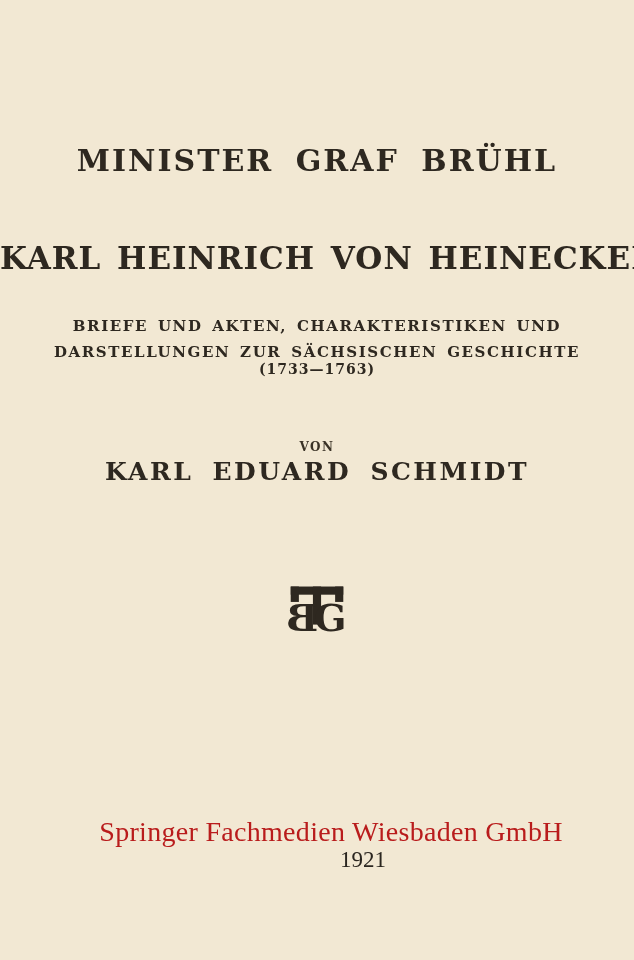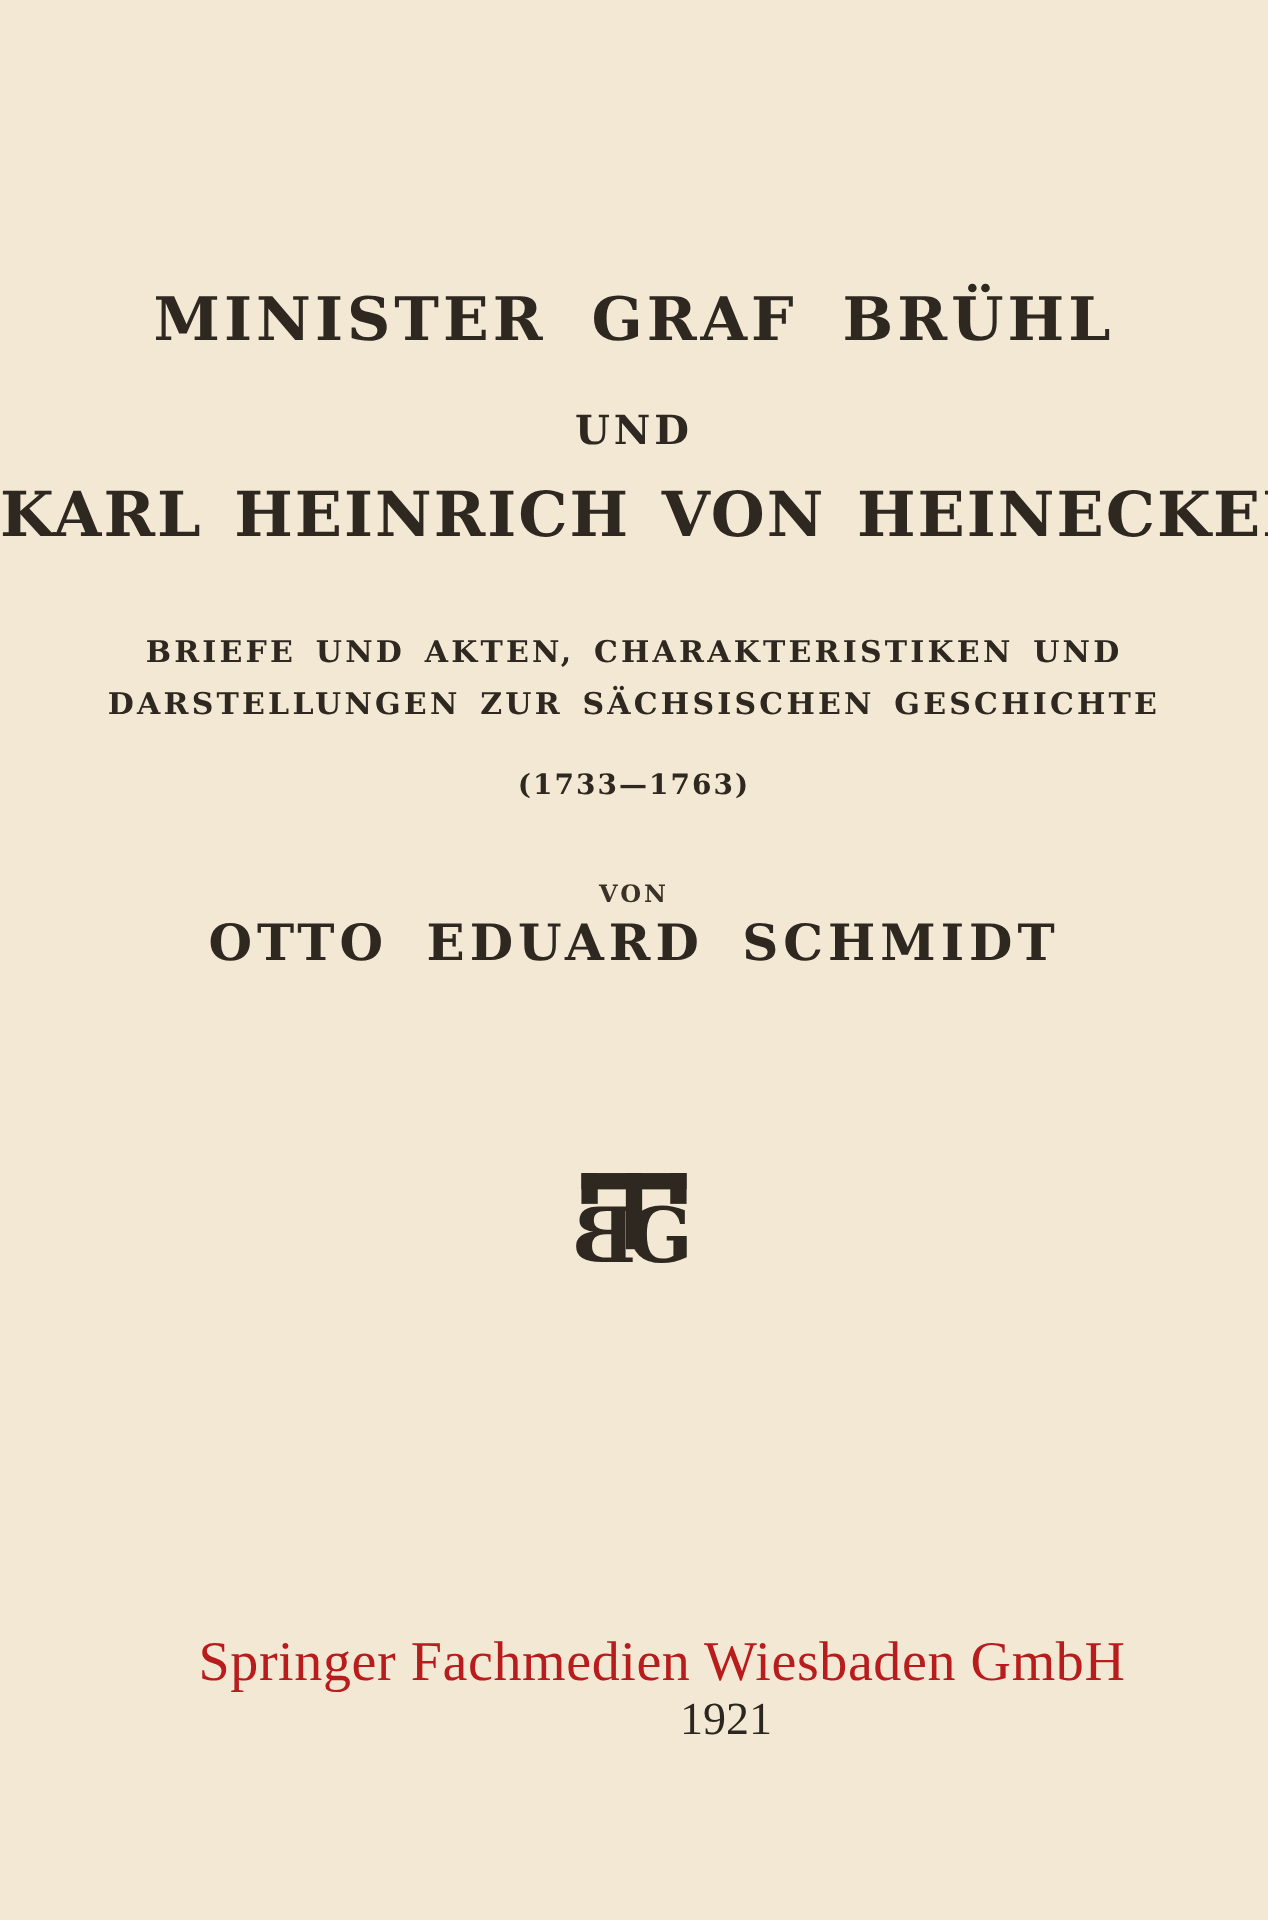--- a/index.html
+++ b/index.html
@@ -57,21 +57,21 @@
     word-spacing: 3px;
   }
   .subtitle2 {
     top: 343px;
     font-size: 15px;
     font-weight: bold;
     letter-spacing: 1.6px;
     word-spacing: 3px;
   }
   .years {
-    top: 385px;
+    top: 361px;
     font-size: 14px;
     font-weight: bold;
     letter-spacing: 1px;
   }
   .von {
     top: 440px;
     font-size: 12px;
     font-weight: bold;
     letter-spacing: 1.5px;
     color: #3a3226;
@@ -111,33 +111,32 @@
     margin-left: 46px;
   }
 </style>
 </head>
 <body>
 
 <div class="page">
 
   <h1 class="line title1">MINISTER GRAF BRÜHL</h1>
 
-  <div class="line connector">UND</div>
 
   <h1 class="line title2">KARL HEINRICH VON HEINECKEN</h1>
 
   <div class="line subtitle1">BRIEFE UND AKTEN, CHARAKTERISTIKEN UND</div>
 
   <div class="line subtitle2">DARSTELLUNGEN ZUR SÄCHSISCHEN GESCHICHTE</div>
 
   <div class="line years">(1733—1763)</div>
 
   <div class="line von">VON</div>
 
-  <div class="line author">OTTO EDUARD SCHMIDT</div>
+  <div class="line author">KARL EDUARD SCHMIDT</div>
 
   <div class="logo-wrap">
     <svg width="58" height="62" viewBox="0 0 64 62" aria-hidden="true">
       <g fill="#2e2820">
 
         <rect x="3" y="4" width="58" height="9"></rect>
         <rect x="3" y="4" width="9" height="17"></rect>
         <rect x="52" y="4" width="9" height="17"></rect>
         <rect x="27.5" y="4" width="9" height="42"></rect>
 

